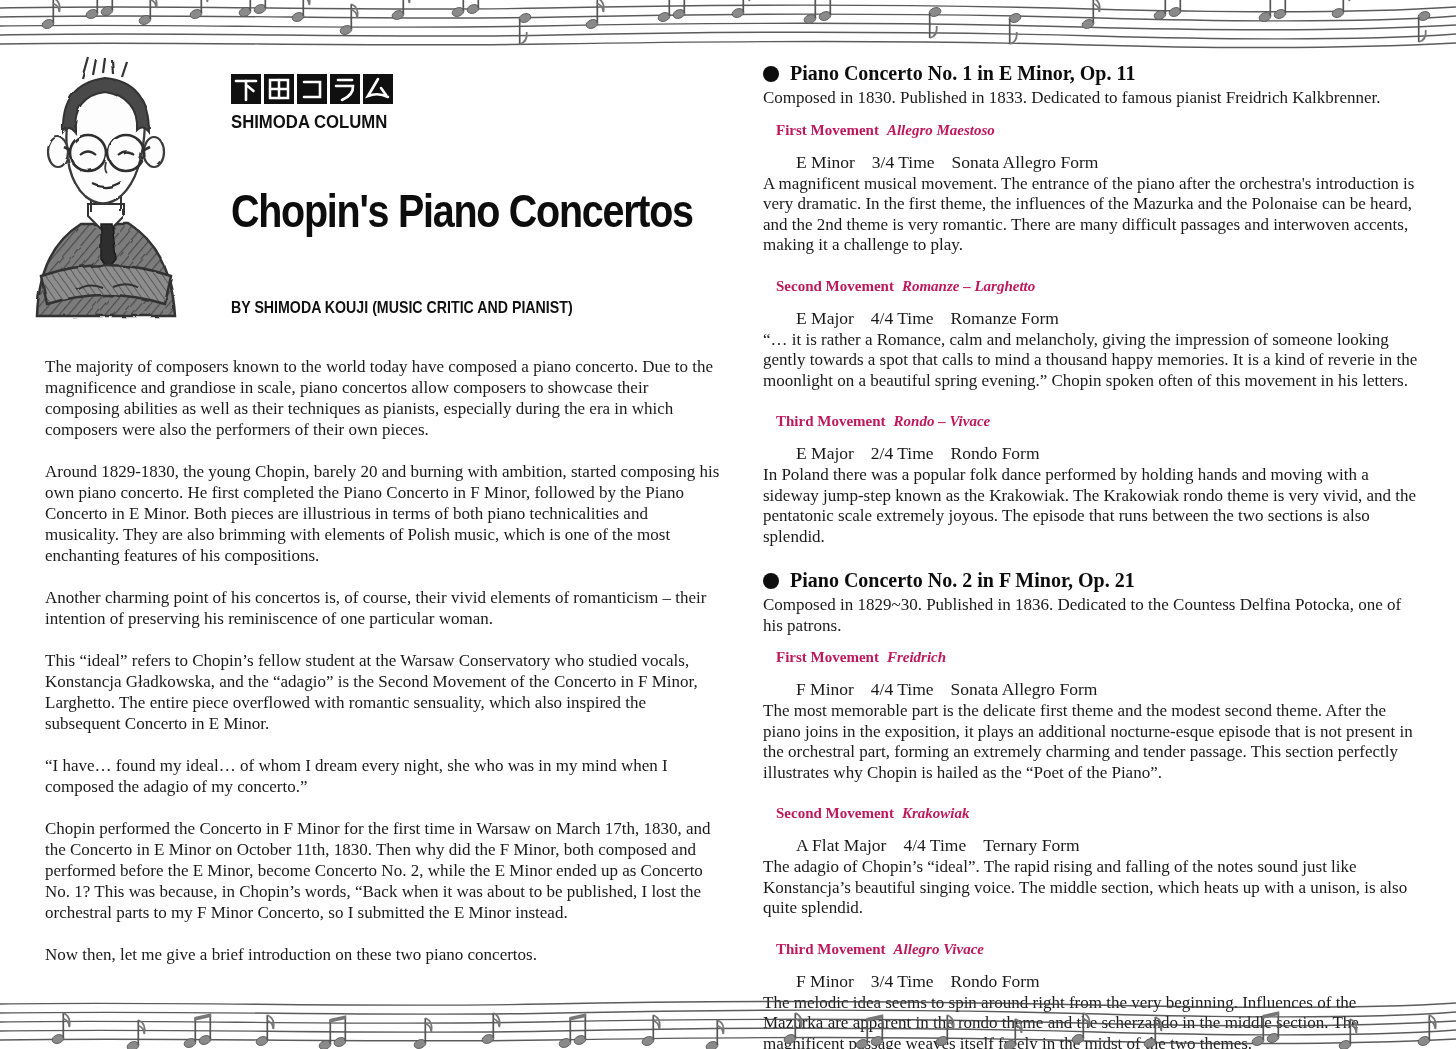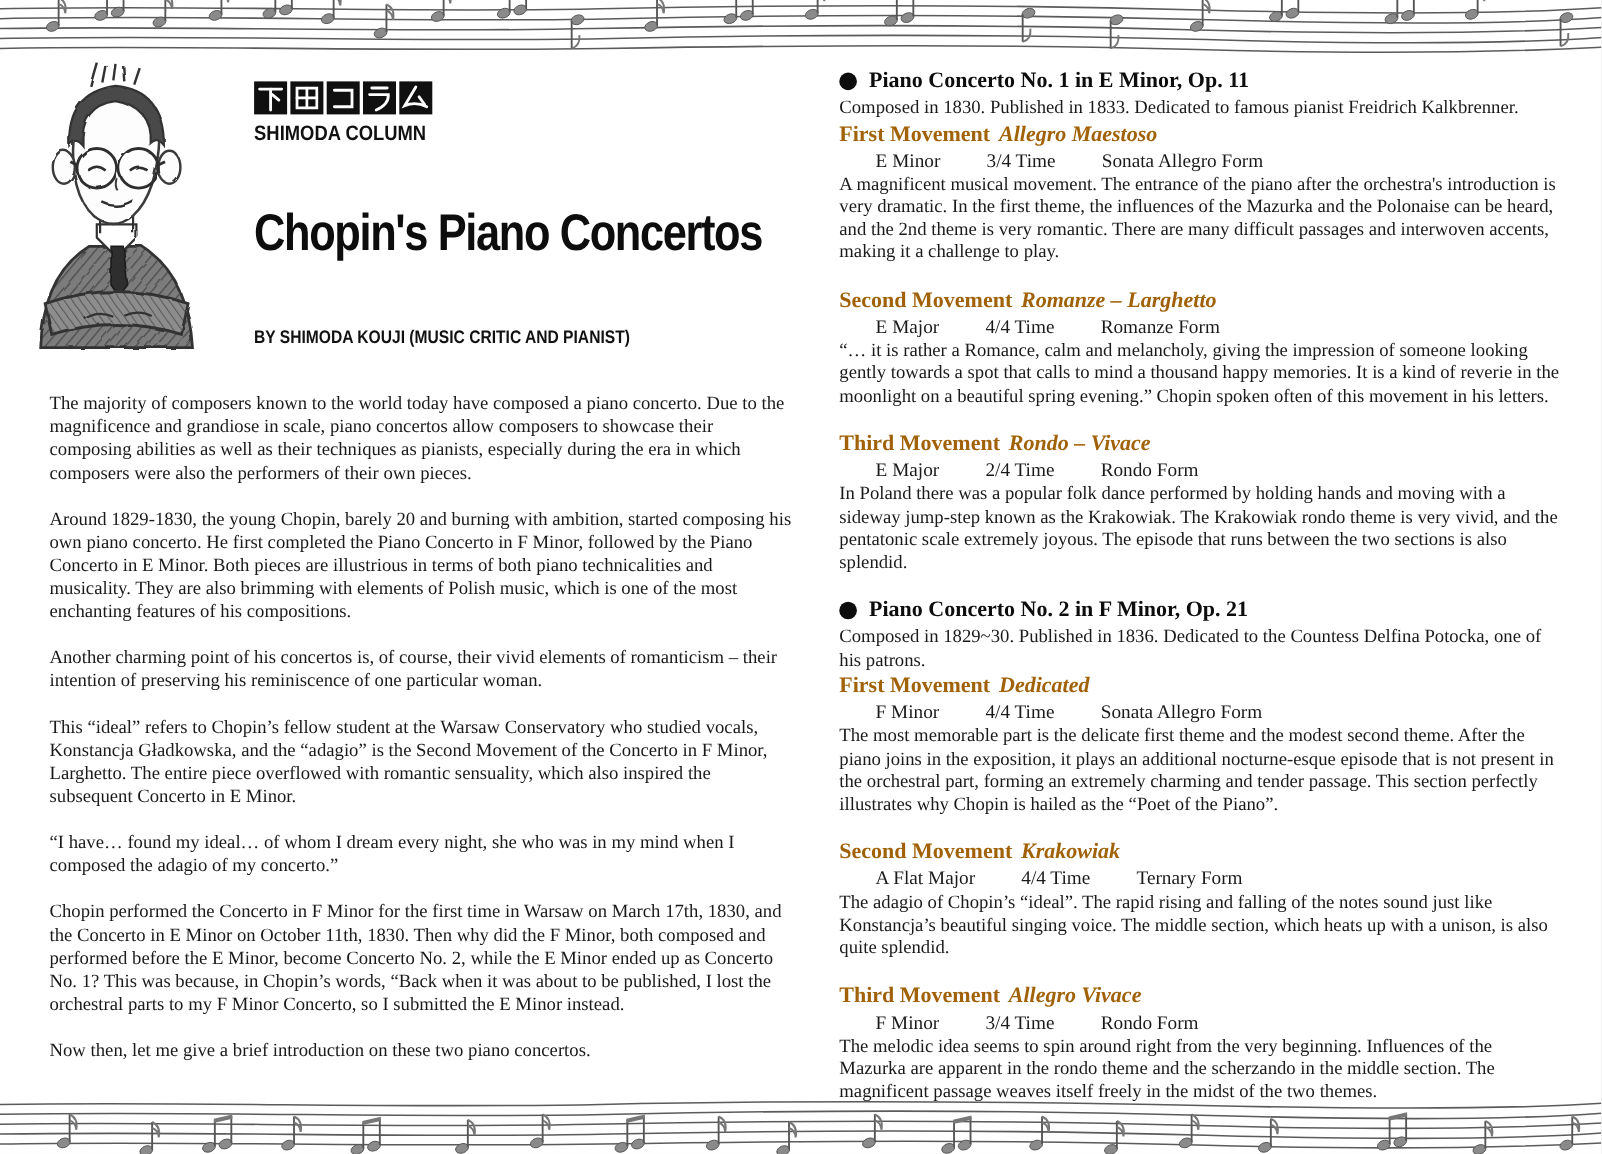--- a/index.html
+++ b/index.html
@@ -22,23 +22,23 @@
   .title{font-family:"Liberation Sans",sans-serif;font-weight:bold;font-size:47px;letter-spacing:-1.5px;
          transform:scaleX(.84);transform-origin:left;margin:50px 0 0;white-space:nowrap;color:#0d0d0d;}
   .byline{font-family:"Liberation Sans",sans-serif;font-weight:bold;font-size:16.5px;
           transform:scaleX(.86);transform-origin:left;margin-top:60px;white-space:nowrap;color:#111;}
 
   .intro p{font-size:17px;line-height:21px;margin:0 0 21px;}
 
   .c-head{font-size:20px;font-weight:bold;margin:0 0 3px;display:flex;align-items:center;gap:11px;color:#0d0d0d;}
   .bullet{width:16px;height:16px;border-radius:50%;background:#0d0d0d;flex:0 0 16px;}
   .c-sub{font-size:17px;line-height:20.5px;margin:0 0 2px;}
-  .m-head{font-size:20px;font-weight:bold;margin:0;color:#a16207;}
+  .m-head{font-size:15px;font-weight:bold;margin:13px;color:#be185d;}
   .m-title{font-style:italic;margin-left:8px;}
-  .keyline{font-size:17.5px;padding-left:33px;display:flex;gap:42px;margin:2px 0 1px;white-space:nowrap;}
+  .keyline{font-size:17.5px;padding-left:33px;display:flex;gap:17px;margin:2px 0 1px;white-space:nowrap;}
   .m-desc{font-size:17px;line-height:20.5px;margin:1px 0 22px;}
   .m-desc.last{margin-bottom:0;}
   .concerto{margin-bottom:2px;}
 </style>
 </head>
 <body>
 
 <div class="page">
 
   <svg class="staff top" viewBox="0 0 1456 50" preserveAspectRatio="none">
@@ -264,21 +264,21 @@
     </div>
 
     <div class="concerto">
       <div class="c-head">
         <span class="bullet"></span>
         <span>Piano Concerto No. 2 in F Minor, Op. 21</span>
       </div>
       <p class="c-sub">Composed in 1829~30. Published in 1836. Dedicated to the Countess Delfina Potocka, one of his patrons.</p>
 
       <div class="movement">
-        <h3 class="m-head"><span>First Movement</span><span class="m-title">Dedicated</span></h3>
+        <h3 class="m-head"><span>First Movement</span><span class="m-title">Freidrich</span></h3>
         <div class="keyline">
           <span>F Minor</span>
           <span>4/4 Time</span>
           <span>Sonata Allegro Form</span>
         </div>
         <p class="m-desc">The most memorable part is the delicate first theme and the modest second theme. After the piano joins in the exposition, it plays an additional nocturne-esque episode that is not present in the orchestral part, forming an extremely charming and tender passage. This section perfectly illustrates why Chopin is hailed as the “Poet of the Piano”.</p>
       </div>
 
       <div class="movement">
         <h3 class="m-head"><span>Second Movement</span><span class="m-title">Krakowiak</span></h3>

